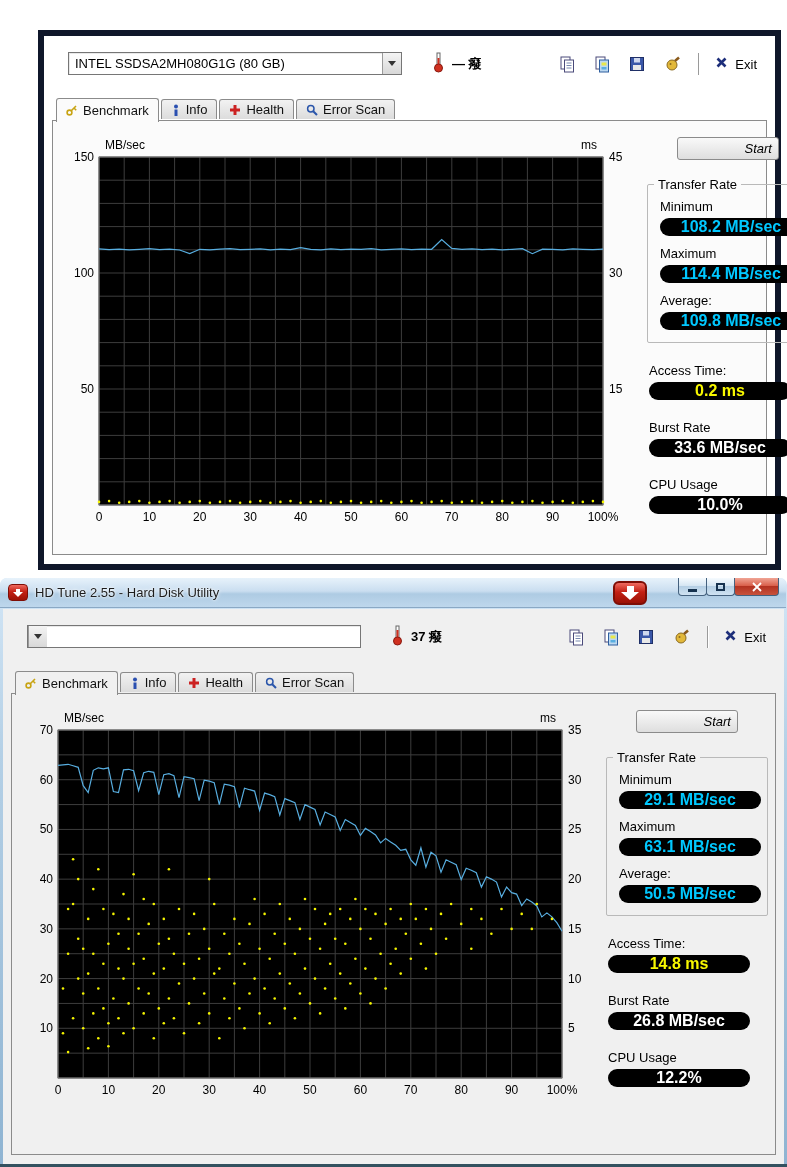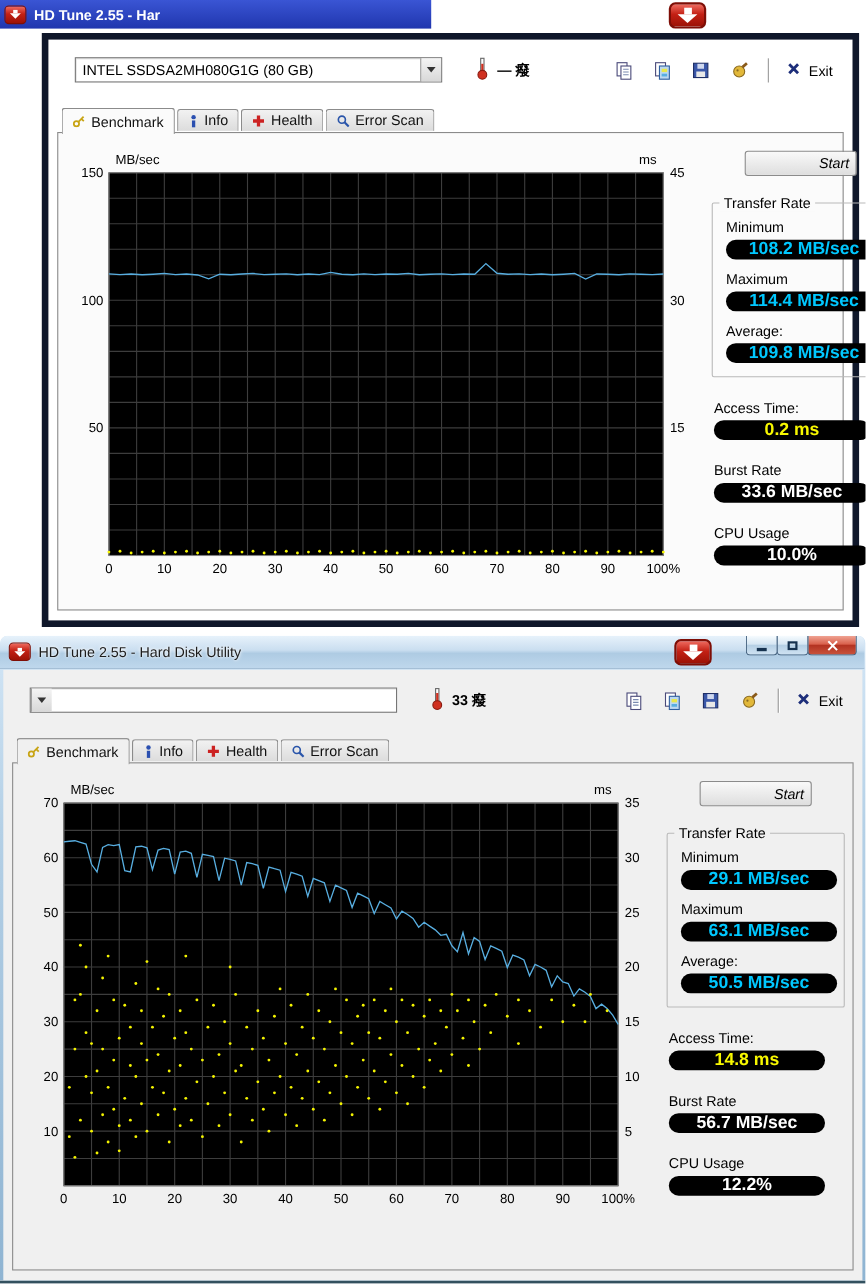--- a/index.html
+++ b/index.html
@@ -125,33 +125,20 @@
     font-size:16px; font-weight:bold;
   }
   .val-cyan { color:#00c8ff; }
   .val-yellow { color:#f8f800; }
   .val-white { color:#ffffff; }
 </style>
 </head>
 <body>
 
 <div class="window win-top">
-  <div class="tb-classic">
-    <div class="tb-blue">
-      <div class="dl-logo sm">
-          <div class="dl-stem"></div>
-          <div class="dl-head"></div>
-        </div>
-      <span class="tb-title">HD Tune 2.55 - Har</span>
-    </div>
-    <div class="dl-logo float-logo">
-        <div class="dl-stem"></div>
-        <div class="dl-head"></div>
-      </div>
-  </div>
 
   <div class="frame">
     <div class="row-toolbar">
       <div class="combo">
         <span class="combo-text">INTEL SSDSA2MH080G1G (80 GB)</span>
         <span class="combo-btn">
             <span class="tri-down"></span>
           </span>
       </div>
       <div class="temp">
@@ -405,21 +392,21 @@
           </span>
       </div>
       <div class="temp">
         <span>
           <svg width="13" height="22">
               <rect x="5" y="2" width="3" height="13" fill="#fff" stroke="#666"></rect>
               <rect x="5.5" y="6" width="2" height="9" fill="#d03020"></rect>
               <circle cx="6.5" cy="17" r="4" fill="#d03020" stroke="#8a1a10"></circle>
             </svg>
         </span>
-        <span class="temp-val">33 癈</span>
+        <span class="temp-val">37 癈</span>
       </div>
       <div class="tools">
         <button class="tool-btn">
           <svg width="17" height="17">
               <rect x="2" y="1" width="9" height="12" fill="#fff" stroke="#4a4a7a"></rect>
               <rect x="5.5" y="4" width="9" height="12" fill="#fff" stroke="#4a4a7a"></rect>
               <line x1="7.5" y1="7" x2="12.5" y2="7" stroke="#7a8ab0"></line>
               <line x1="7.5" y1="9.5" x2="12.5" y2="9.5" stroke="#7a8ab0"></line>
               <line x1="7.5" y1="12" x2="12.5" y2="12" stroke="#7a8ab0"></line>
             </svg>
@@ -737,19 +724,19 @@
           <div class="stat-label">Minimum</div>
           <div class="valuebox val-cyan">29.1 MB/sec</div>
           <div class="stat-label">Maximum</div>
           <div class="valuebox val-cyan">63.1 MB/sec</div>
           <div class="stat-label">Average:</div>
           <div class="valuebox val-cyan">50.5 MB/sec</div>
         </div>
         <div class="stat-label mt">Access Time:</div>
         <div class="valuebox val-yellow">14.8 ms</div>
         <div class="stat-label mt">Burst Rate</div>
-        <div class="valuebox val-white">56.7 MB/sec</div>
+        <div class="valuebox val-white">26.8 MB/sec</div>
         <div class="stat-label mt">CPU Usage</div>
         <div class="valuebox val-white">12.2%</div>
       </div>
     </div>
   </div>
 </div>
 
 </body></html>

